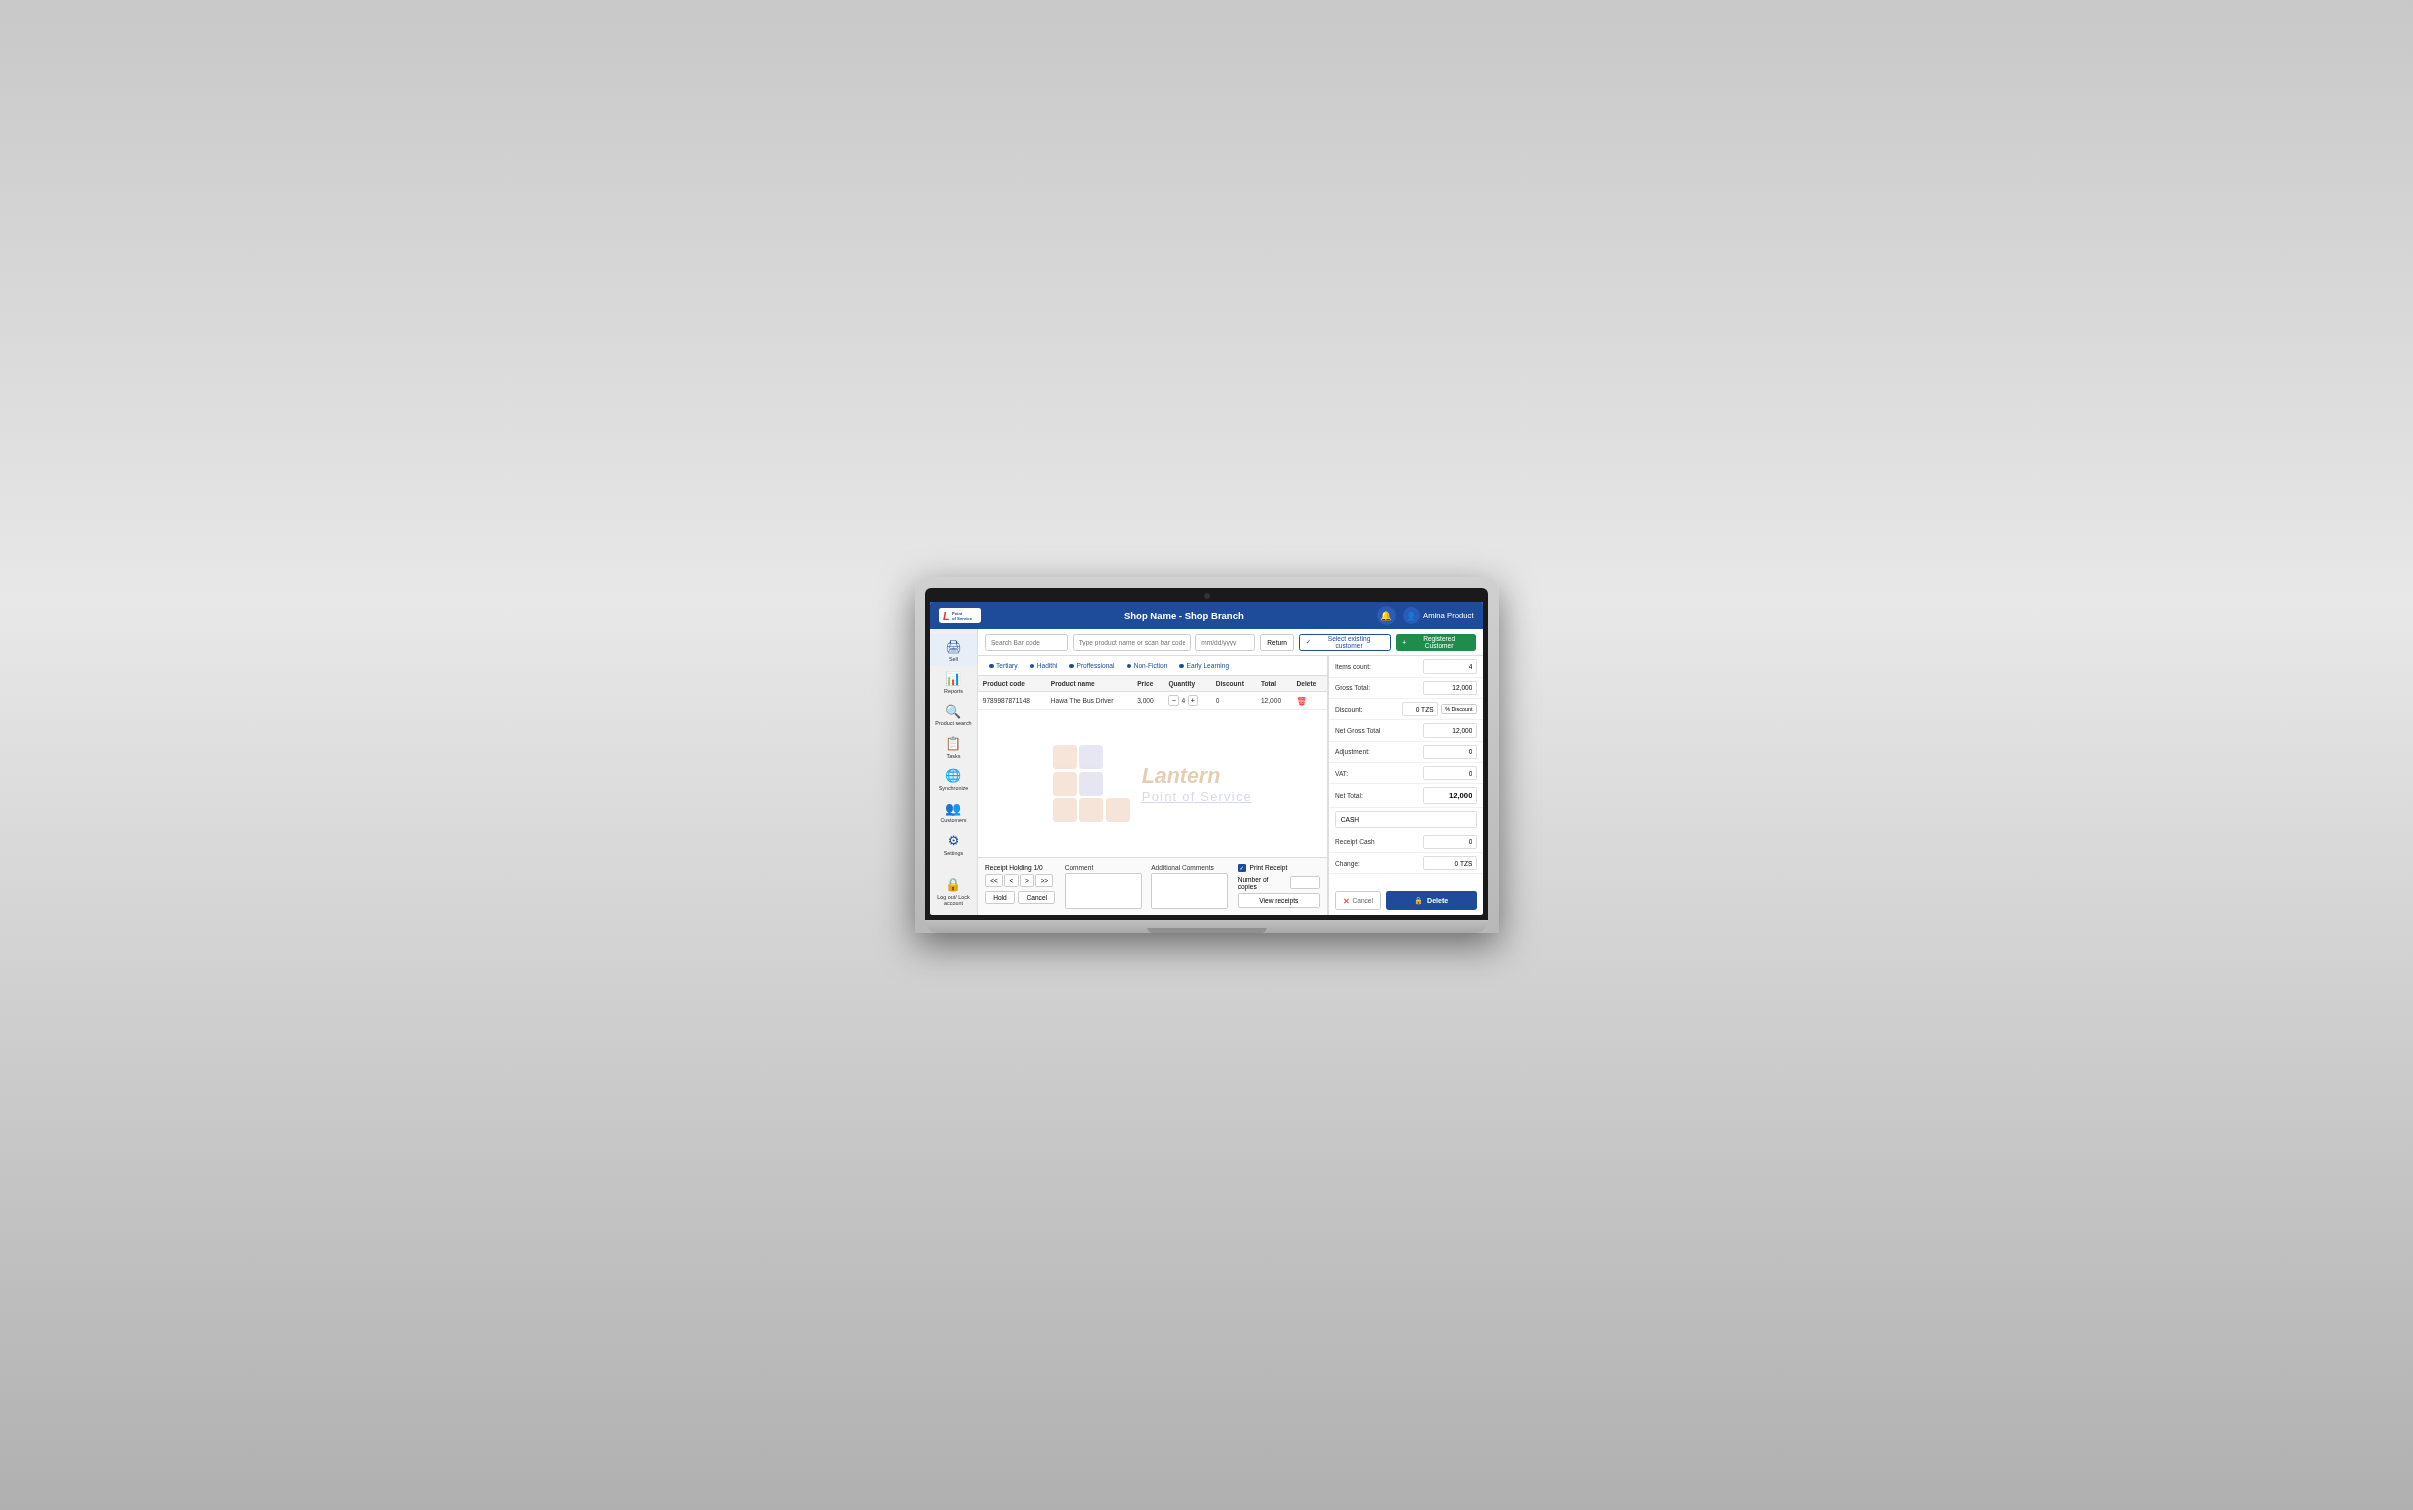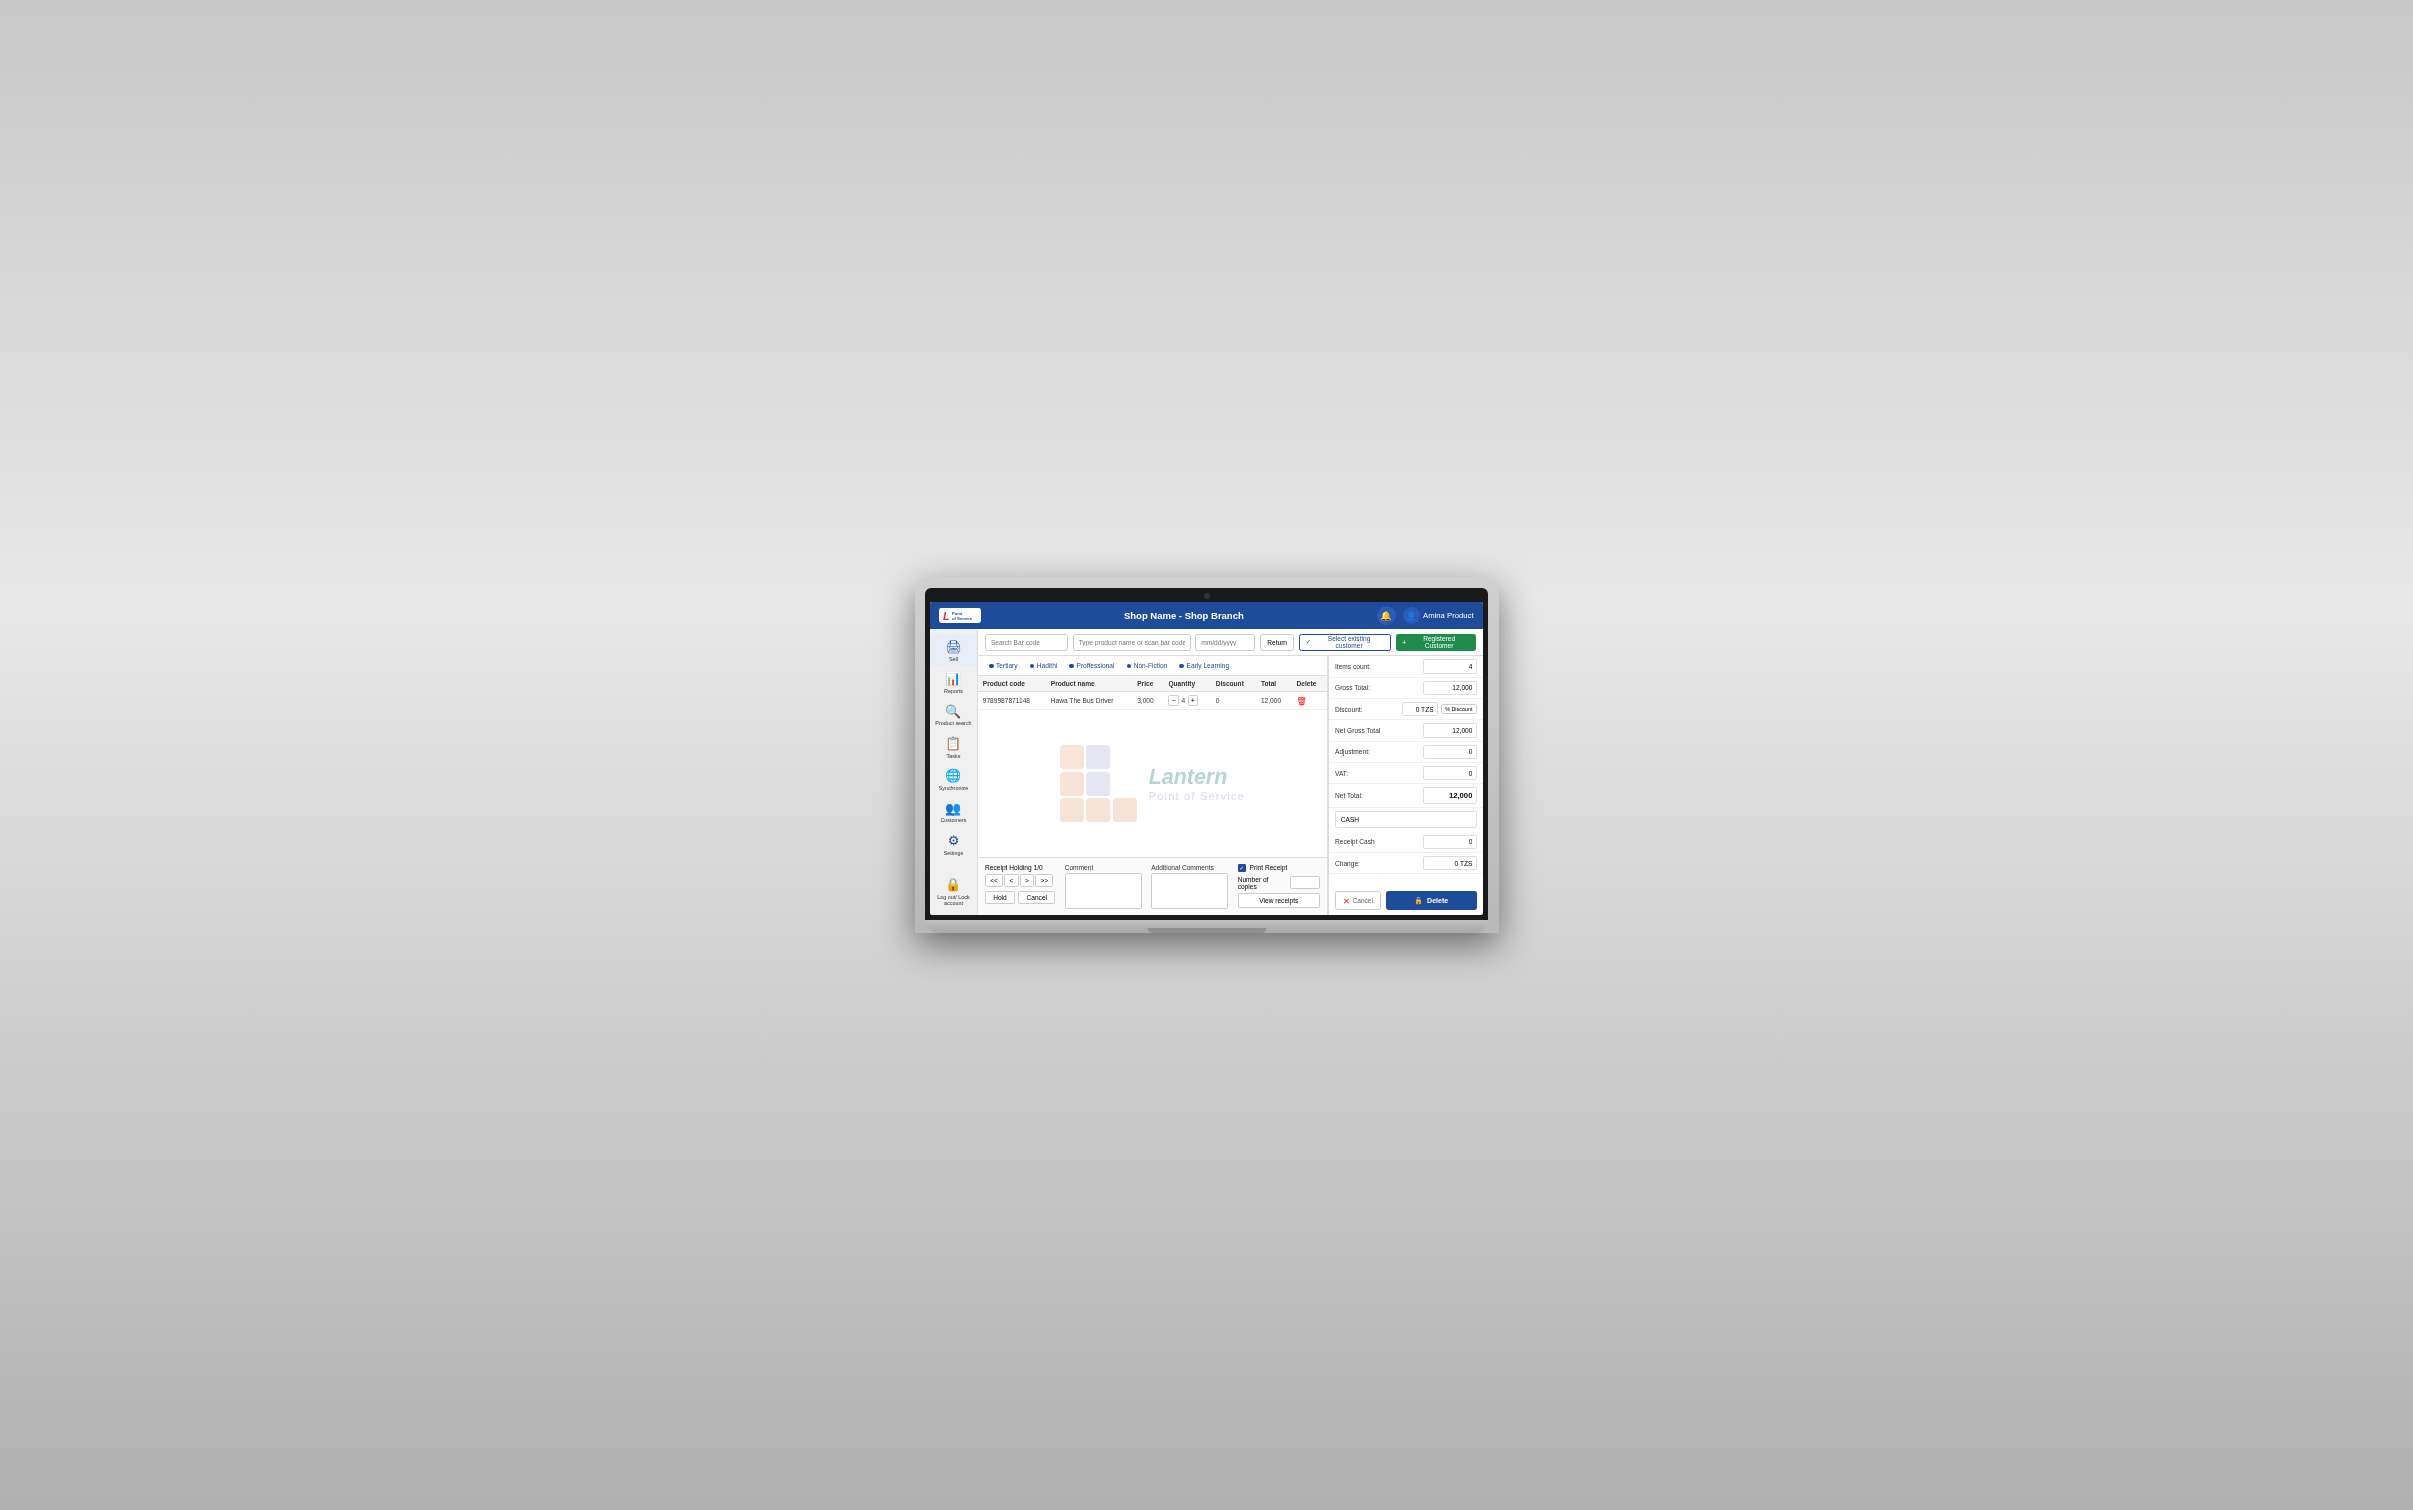--- a/index.html
+++ b/index.html
@@ -315,27 +315,28 @@
       grid-template-columns: repeat(3, 24px);
       grid-template-rows: repeat(3, 24px);
       gap: 2.4px;
     }
     .wm-cell {
       border-radius: 3.6px;
     }
     .watermark-text h2 {
       font-size: 21.4px;
       font-weight: 800;
-      color: #0f766e;
+      color: #a16207;
       font-style: italic;
     }
     .watermark-text p {
-      font-size: 11px;
+      font-size: 13px;
       color: #8080c0;
       letter-spacing: 1.2px;
+      text-decoration: underline;
     }
 
     
     .bottom-panel {
       border-top: 0.6px solid #ddd;
       padding: 6px 7.1px;
       background: #fafafa;
       display: flex;
       gap: 9.5px;
       align-items: flex-start;

